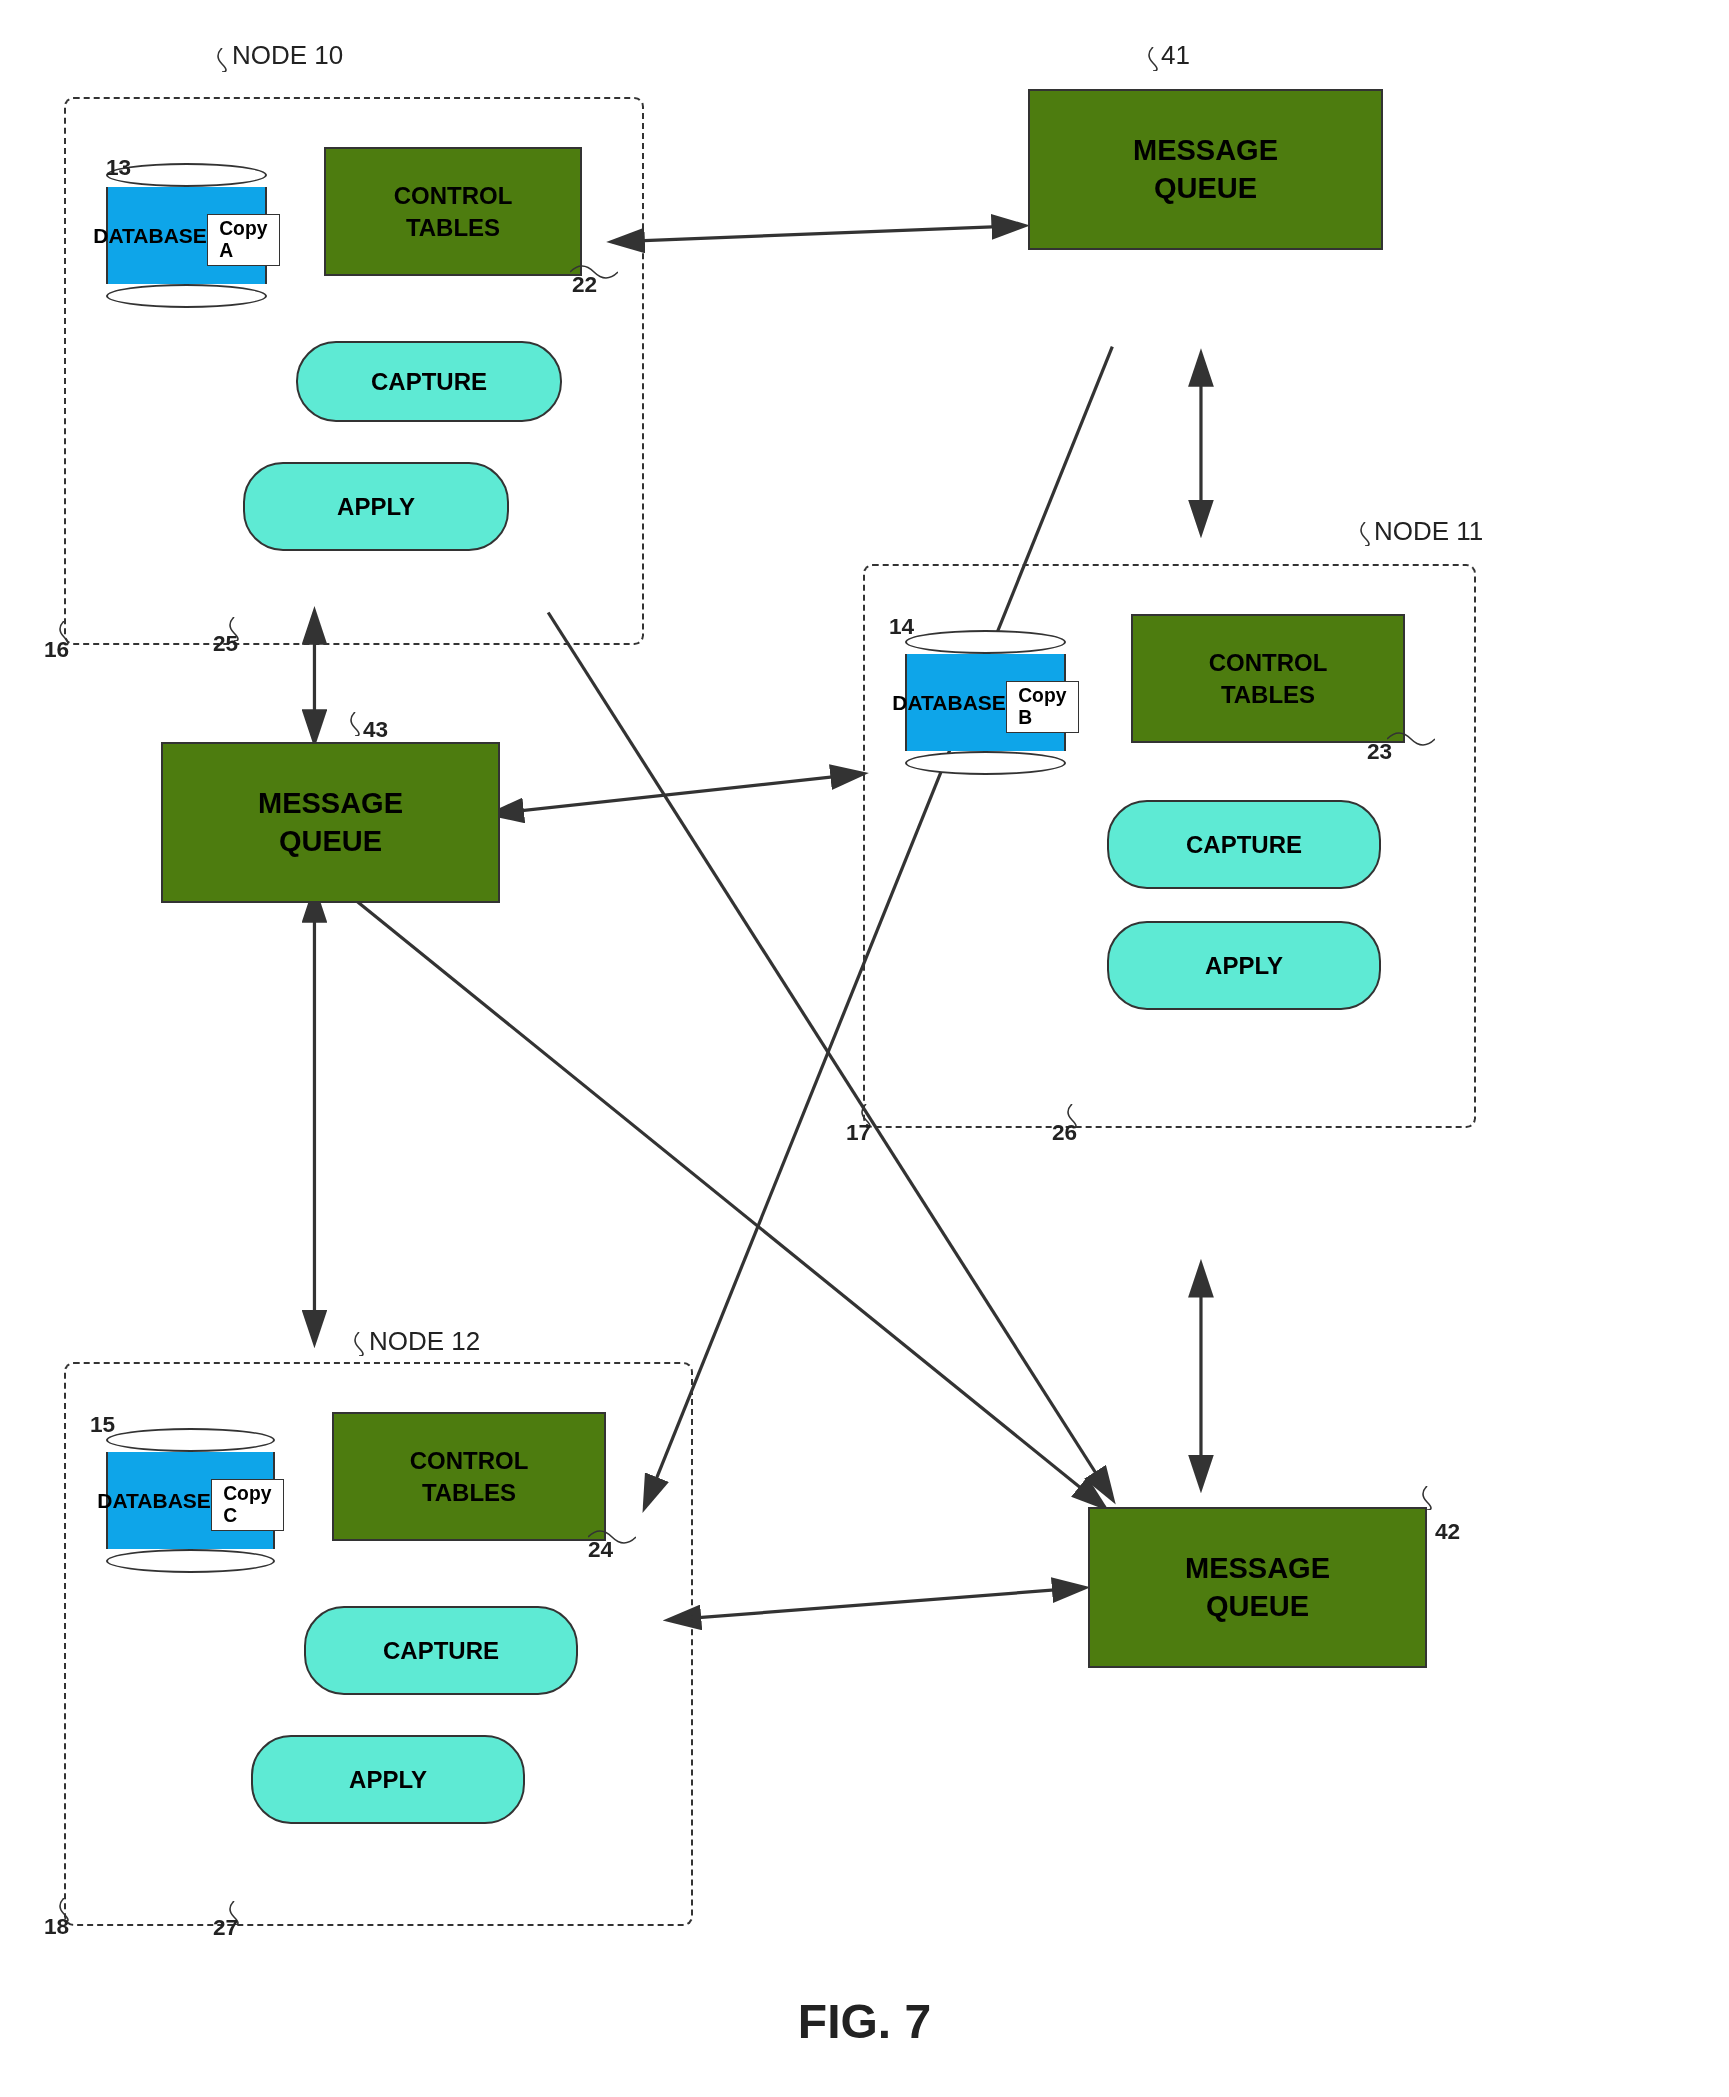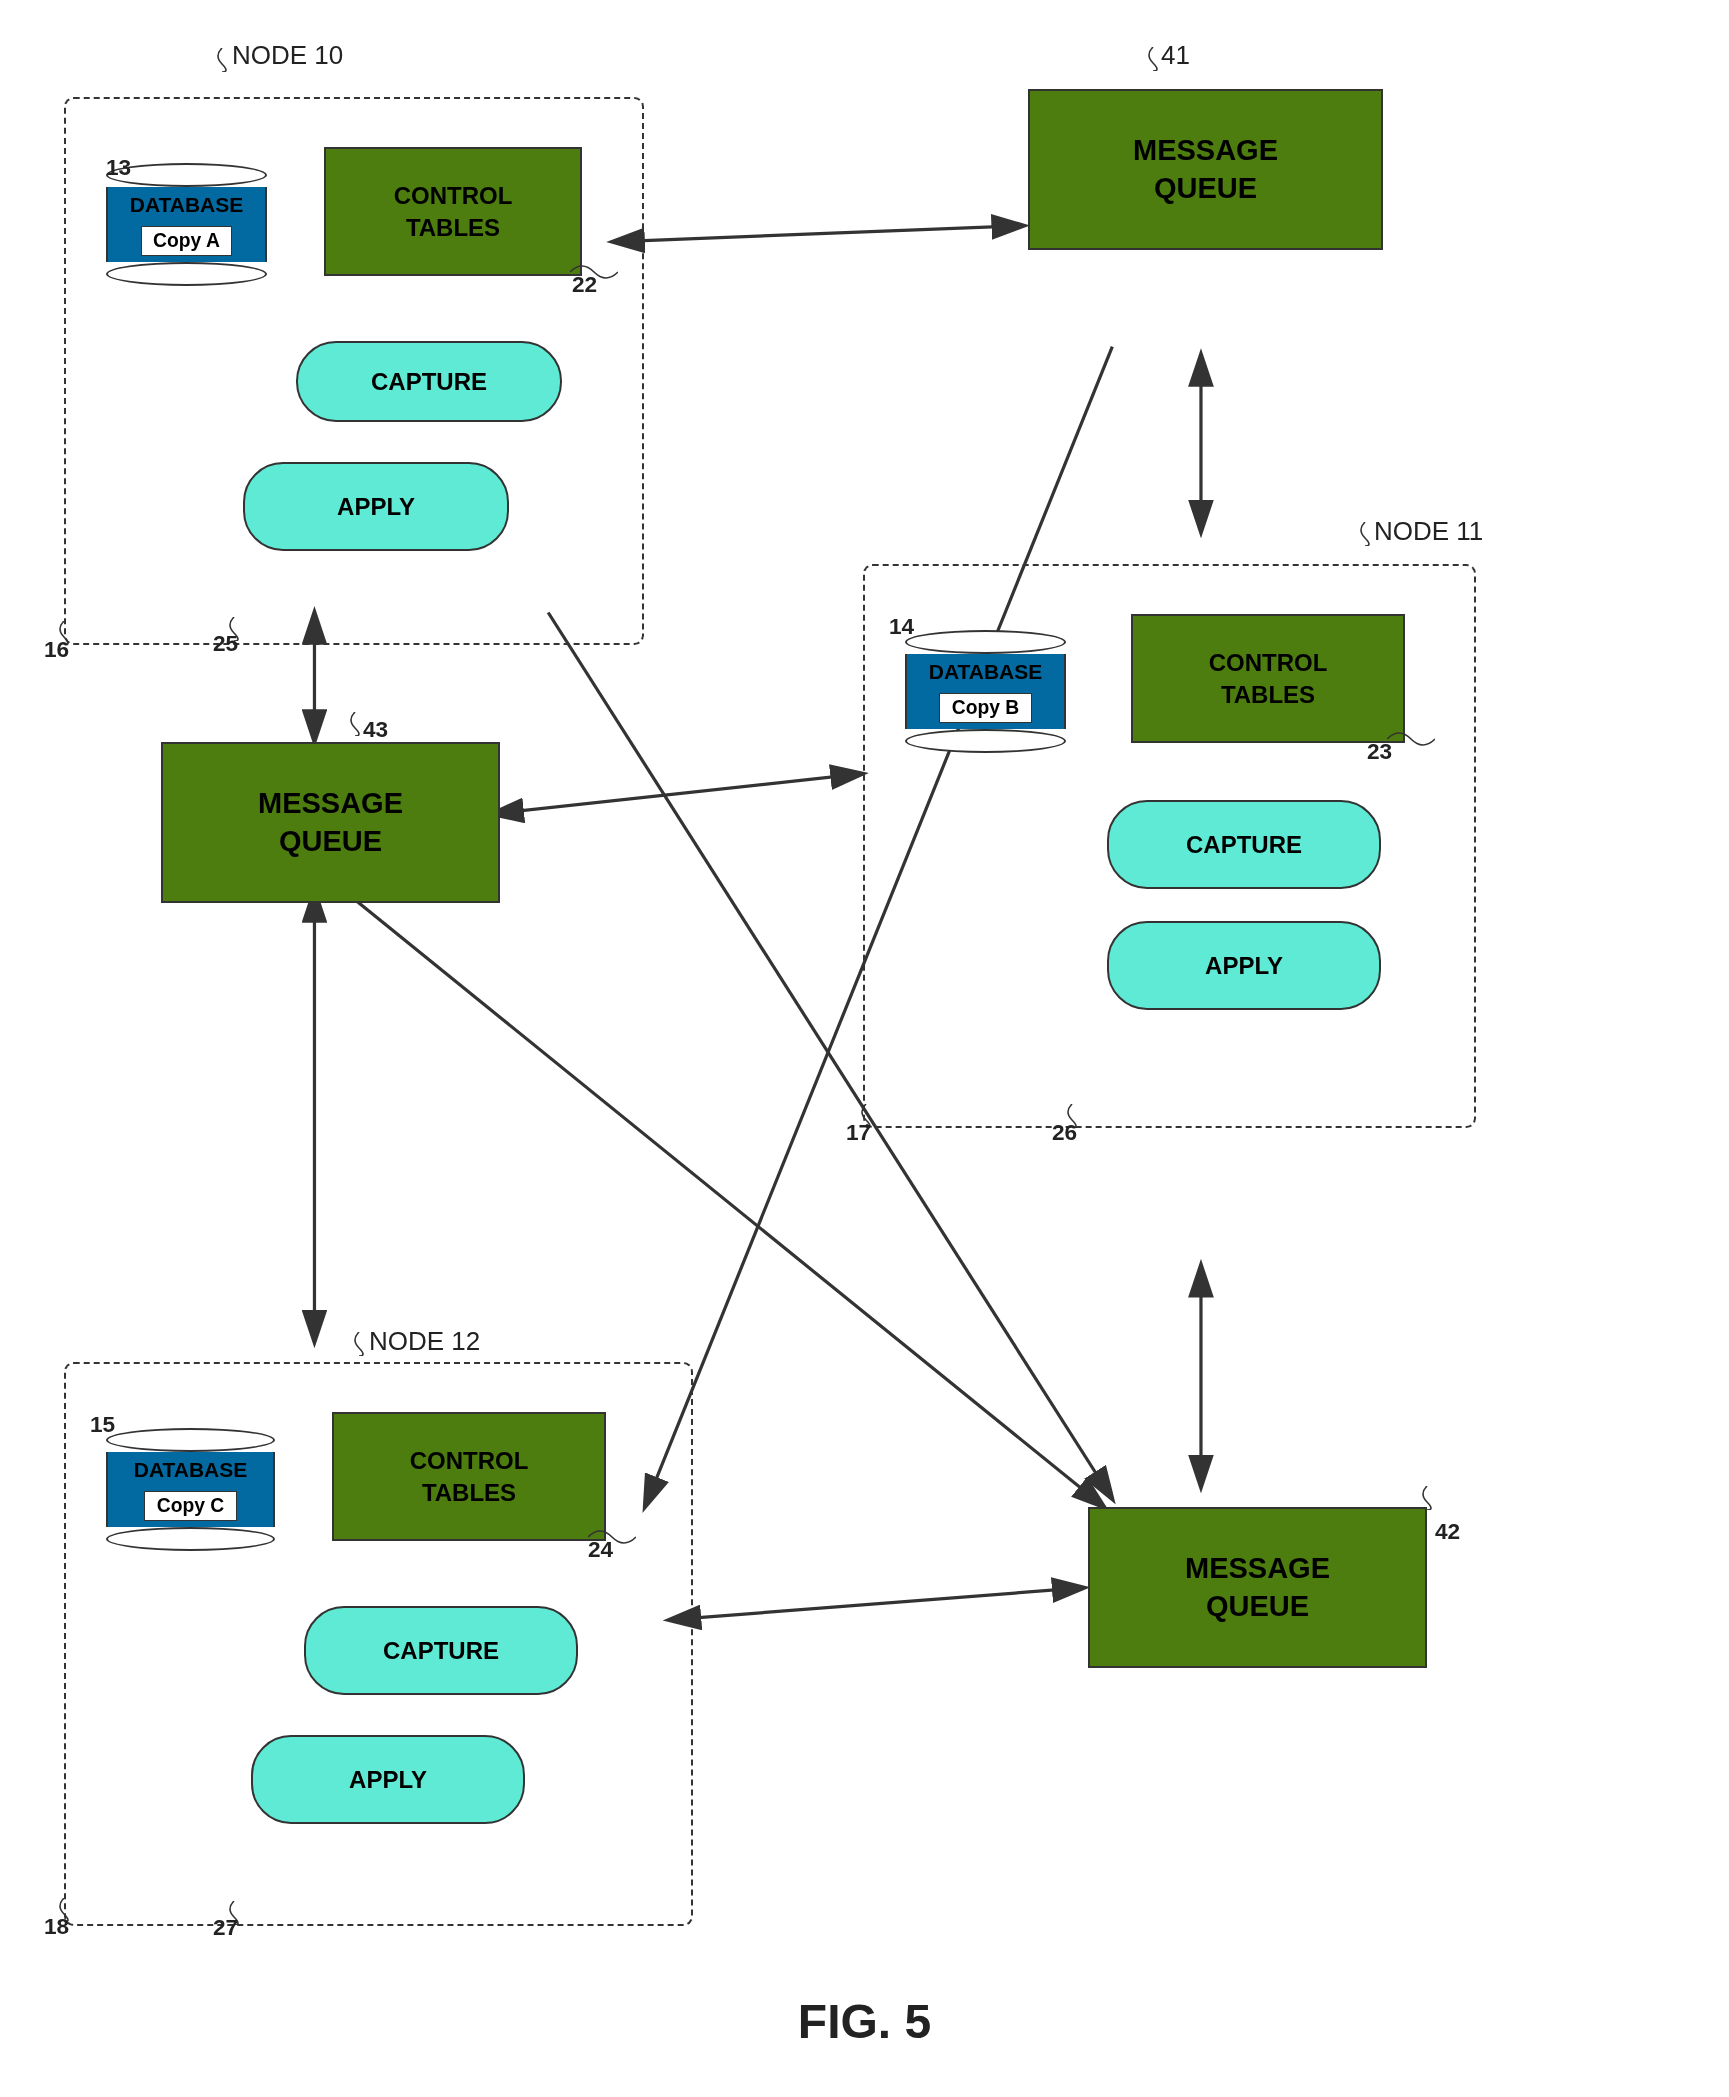--- a/index.html
+++ b/index.html
@@ -48,28 +48,28 @@
     .db-top {
       width: 100%;
       height: 24px;
       background: #fff;
       border: 2.4px solid #333;
       border-radius: 50%;
     }
 
     .db-body {
       width: 100%;
-      background: #0369a1;
+      background: #0ea5e9;
       border-left: 2.4px solid #333;
       border-right: 2.4px solid #333;
       display: flex;
-      flex-direction: column;
+      flex-direction: row;
       align-items: center;
       justify-content: center;
-      padding: 6px 0;
+      padding: 18px 0;
       font-size: 22.6px;
       font-weight: bold;
     }
 
     .db-bottom {
       width: 100%;
       height: 24px;
       background: #fff;
       border: 2.4px solid #333;
       border-radius: 50%;
@@ -369,17 +369,17 @@
     <span>42</span>
   </div>
   <svg style="position:absolute;top:1486px;left:1411px;width:32px;height:24px;" viewBox="0 0 40 30" width="32" height="24">
     <path d="M20,0 Q10,10 20,20 Q30,30 20,30" stroke="#333" stroke-width="2" fill="none"></path>
   </svg>
   <div class="rect-box" style="top:1507px; left:1088px; width:339px; height:161px; font-size:29px; font-weight:bold; line-height:1.3;">
     MESSAGE<br>QUEUE
   </div>
 
   <div class="fig-label" style="bottom:48px; left:50%; transform:translateX(-50%);">
-    <span>FIG. 5</span>
+    <span>FIG. 7</span>
   </div>
 
 </div>
 
 
 </body></html>

